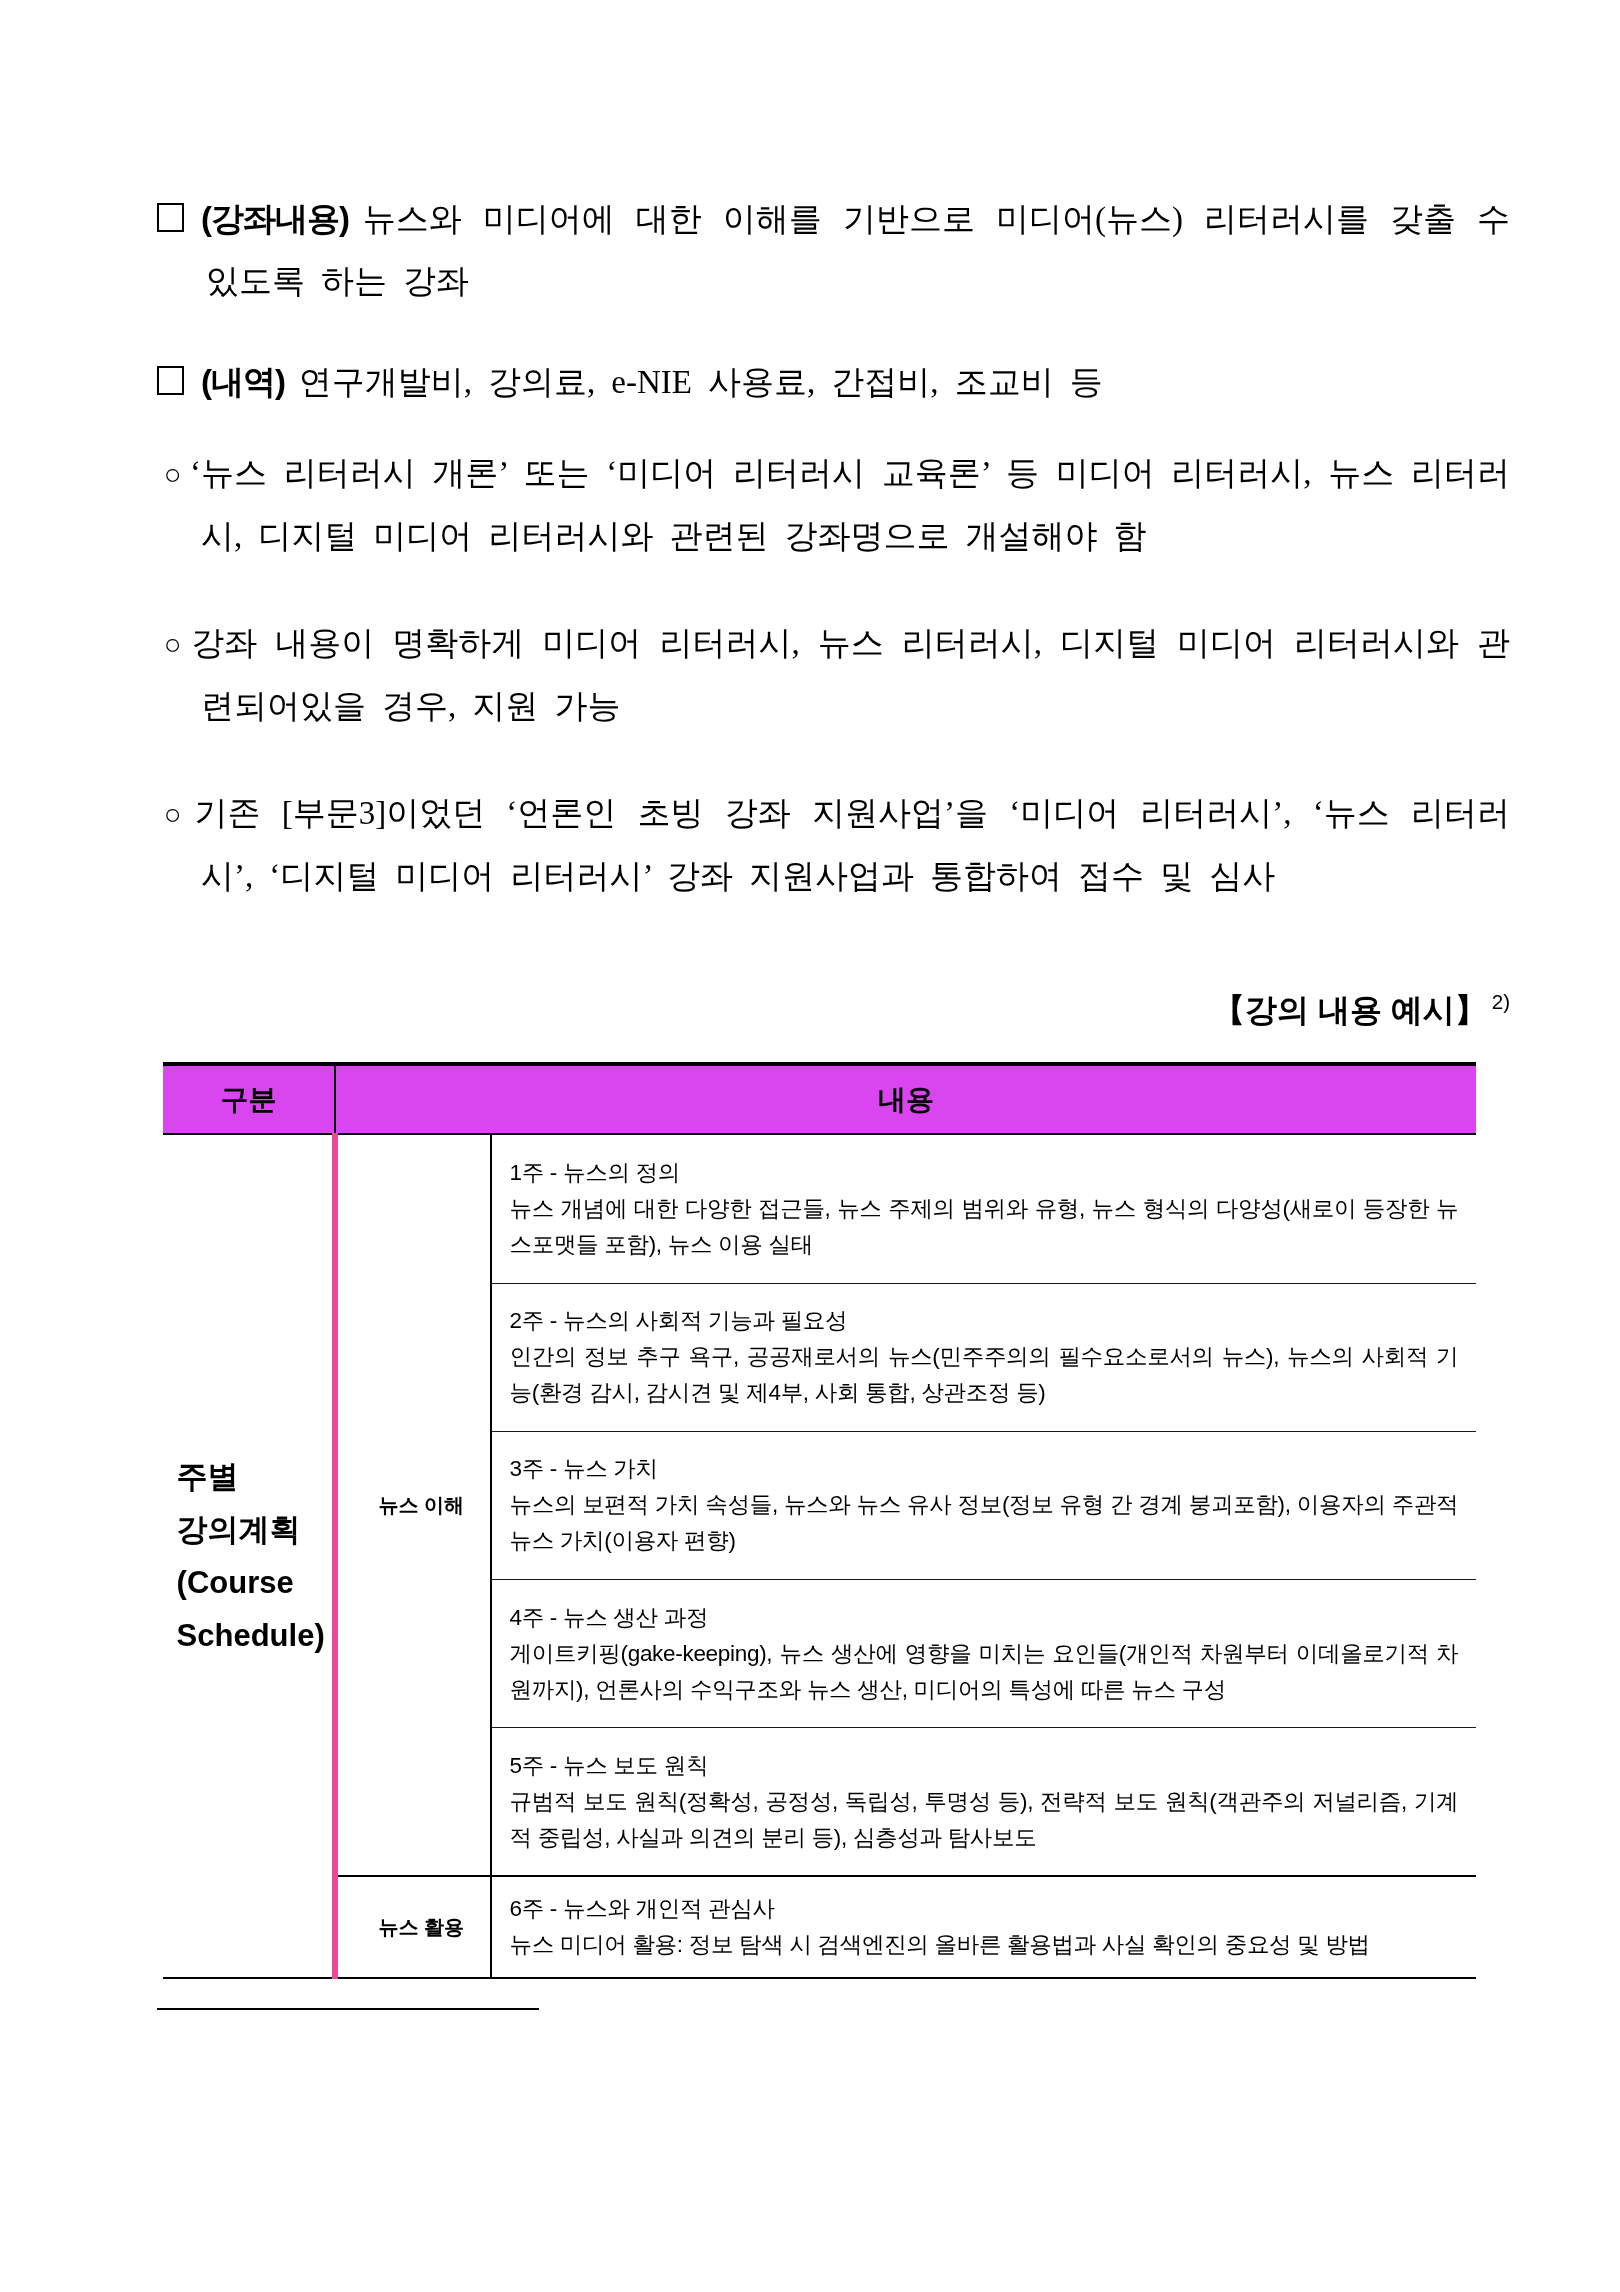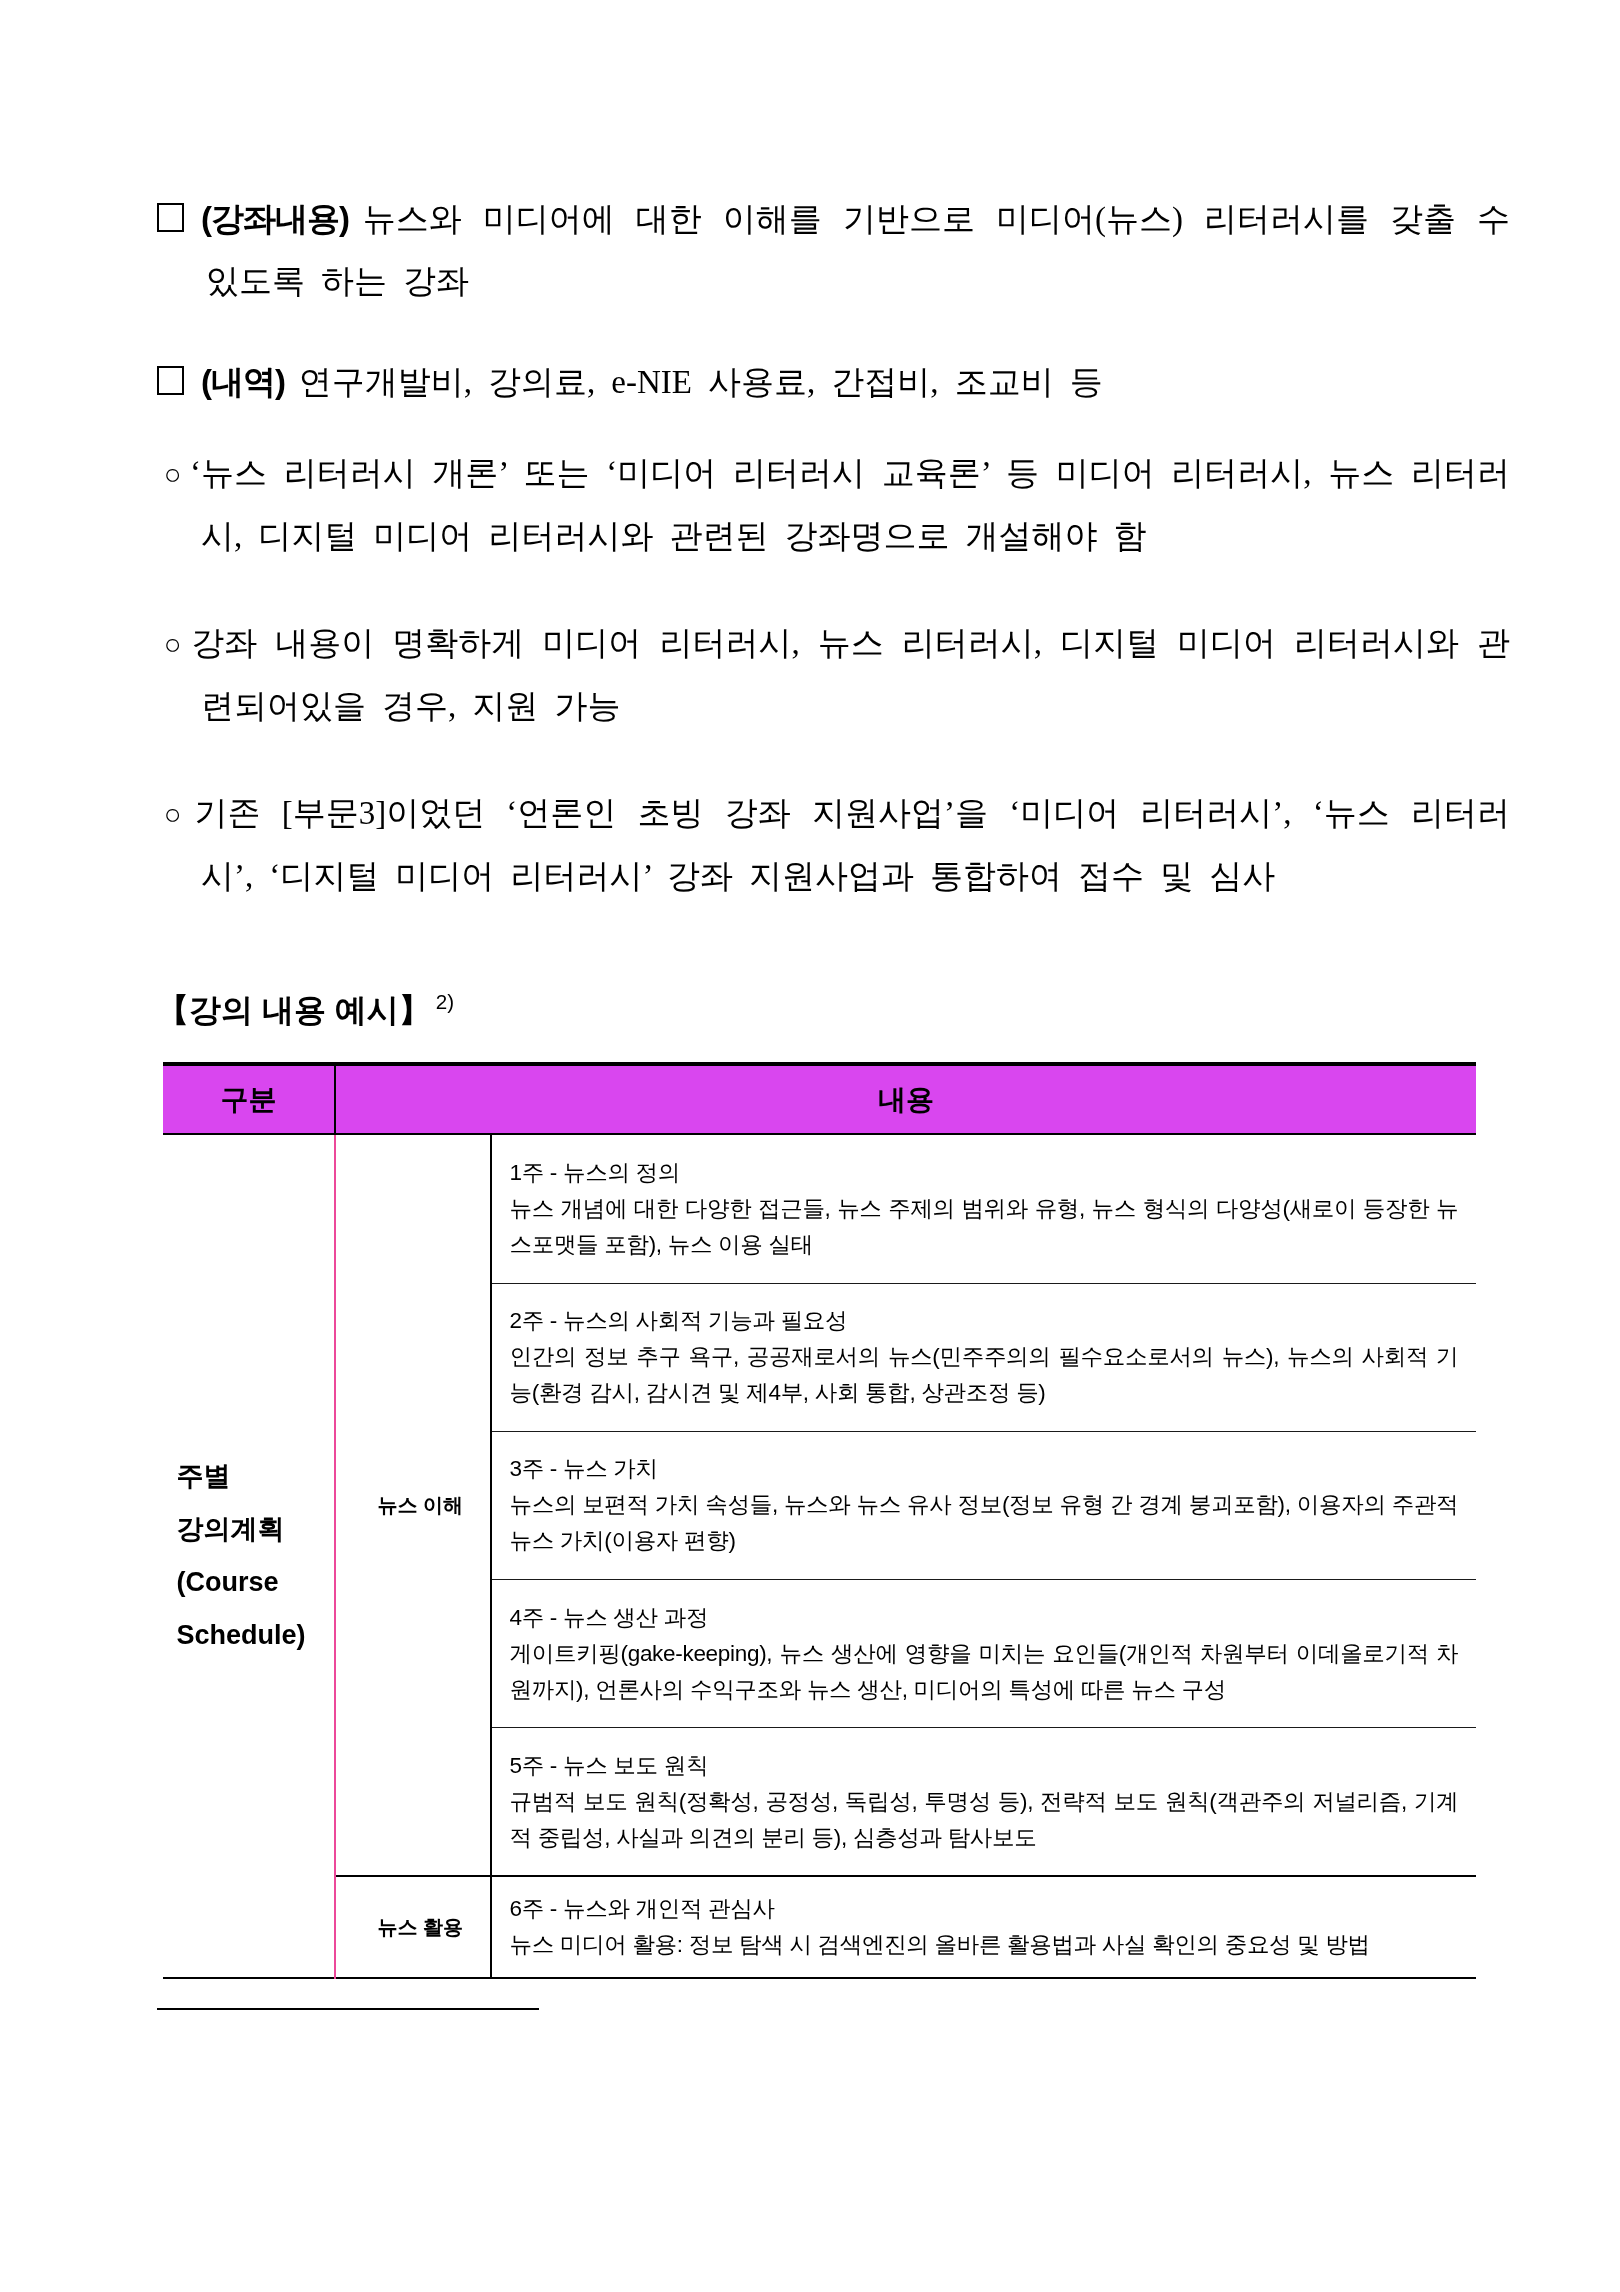--- a/index.html
+++ b/index.html
@@ -34,21 +34,21 @@
   .bullet {
     font-size:33px; line-height:62px;
     text-align:justify; word-spacing:7.8px;
     margin-left:7px; padding-left:37px; text-indent:-37px;
   }
   .bullet + .bullet { margin-top:45px; }
   .bullet .circ { font-size:29px; margin-right:7.8px; }
 
   
   .tbl-title {
-    text-align:left;
+    text-align:right;
     font-family:"Liberation Sans","DejaVu Sans",sans-serif;
     font-weight:700; font-size:32px;
     margin:82px 0 29px 0;
   }
   .tbl-title sup { font-size:20.6px; font-weight:400; margin-left:4.9px; }
 
   
   table.course {
     width:1313px; margin-left:5.9px;
     border-collapse:collapse;
@@ -58,22 +58,22 @@
   }
   table.course th {
     background:#d946ef;
     font-size:28px; font-weight:700;
     padding:14.7px 0;
     border-bottom:2px solid #000;
     text-align:center;
   }
   th.h1 { border-right:2px solid #000; }
   td.week {
-    border-right:2px solid #ec4899;
-    font-weight:700; font-size:27px; line-height:53px;
+    border-right:6px solid #ec4899;
+    font-weight:700; font-size:31px; line-height:53px;
     padding-left:13.7px; white-space:pre-line;
     vertical-align:middle; text-align:left;
   }
   td.cat {
     border-right:2px solid #000;
     font-weight:700; font-size:20px;
     padding-left:14.7px; vertical-align:middle; text-align:center;
   }
   td.cat-understand { border-bottom:2px solid #000; }
   td.cell {

